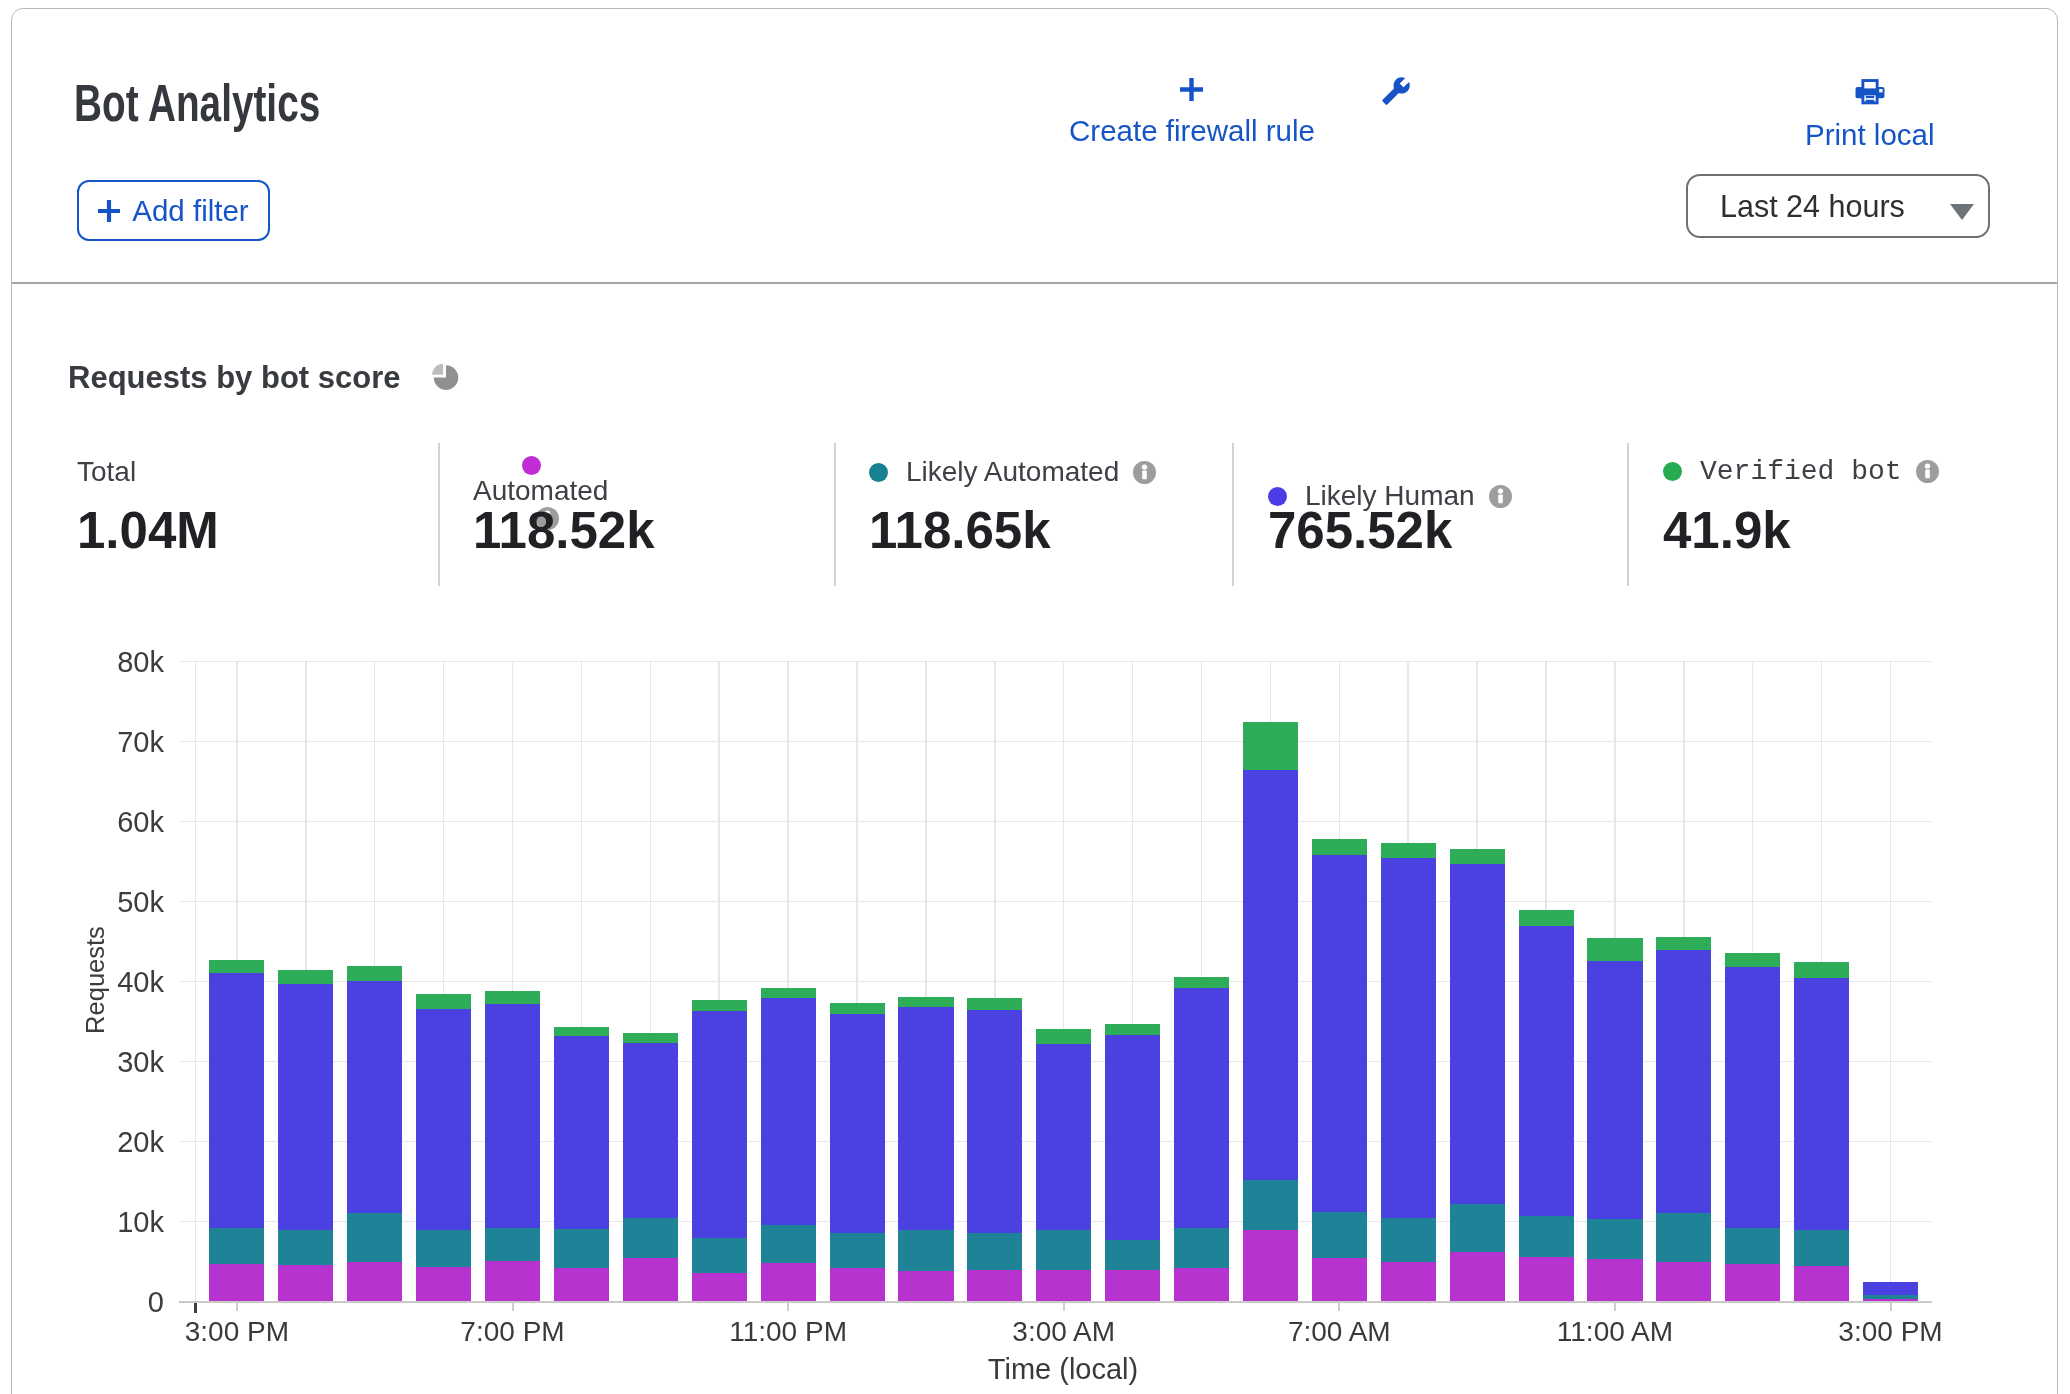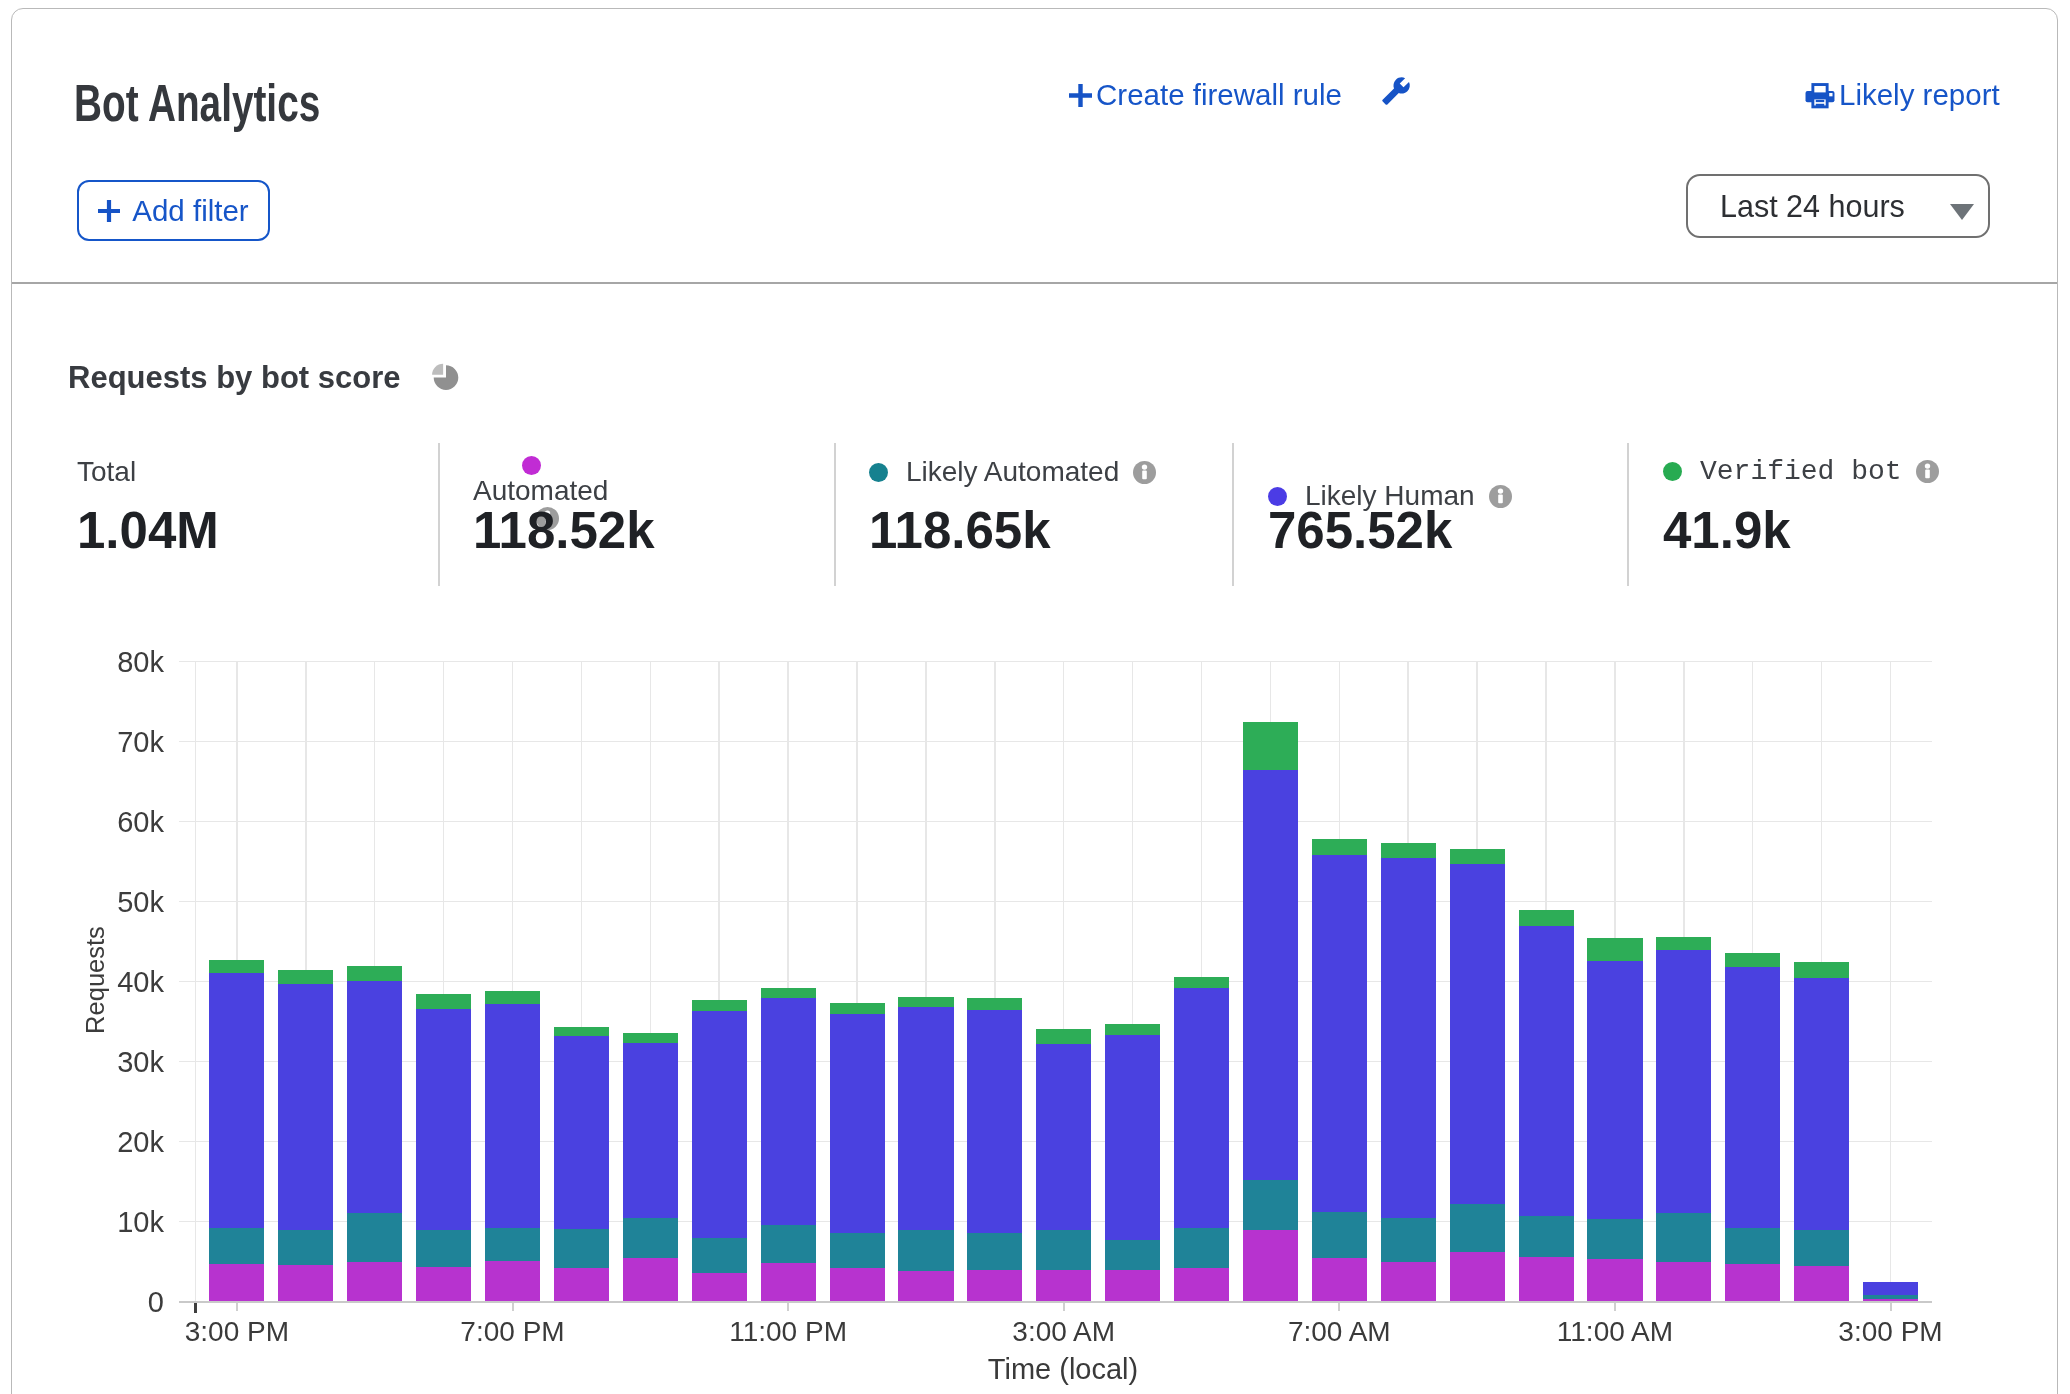--- a/index.html
+++ b/index.html
@@ -3,21 +3,21 @@
 <meta charset="utf-8">
 <style>
   * { margin:0; padding:0; box-sizing:border-box; }
   html,body { width:2070px; height:1394px; background:#fff;
     font-family:"Liberation Sans", sans-serif; position:relative; overflow:hidden; }
   .abs { position:absolute; }
   .card { position:absolute; left:11px; top:8px; width:2047px; height:1420px;
     border:1.5px solid #b9b9b9; border-radius:12px; }
   .hdivider { position:absolute; left:12px; top:282px; width:2045px; height:2px; background:#a6a6a6; }
   .title { left:74px; top:74px; font-size:51px; font-weight:bold; color:#35383d; letter-spacing:0px; transform:scaleX(0.76); transform-origin:0 0; }
-  .link { display:flex; align-items:center; color:#1655c8; font-size:29.5px; gap:4px; }
+  .link { display:flex; align-items:center; color:#1655c8; font-size:29.5px; gap:13px;flex-direction:column; }
   .btn { left:77px; top:180px; width:193px; height:61px; border:2.5px solid #1556c9; border-radius:12px;
      display:flex; align-items:center; justify-content:center; gap:12px; color:#1655c8; font-size:29.5px; }
   .select { left:1686px; top:174px; width:304px; height:64px; border:2px solid #707070; border-radius:14px;
      display:flex; align-items:center; padding-left:32px; font-size:30.5px; color:#2d2f33; }
   .caret { position:absolute; right:14px; top:28px; width:0; height:0;
      border-left:12.5px solid transparent; border-right:12.5px solid transparent; border-top:16px solid #6d7378; }
   .h2 { left:68px; top:360px; font-size:31px; font-weight:bold; color:#383b40; }
   .statlabel { font-size:28px; color:#3d4045; display:flex; align-items:center; }
   .statval { font-size:51px; font-weight:bold; color:#1f2125; letter-spacing:0px; }
   .dot { width:19px; height:19px; border-radius:50%; display:inline-block; }
@@ -44,21 +44,21 @@
 </div>
 <div class="abs link" style="left:1805px; top:78px;">
   <svg width="30" height="27" viewBox="0 0 29 26">
     <rect x="0.5" y="8.6" width="28" height="11" rx="2" fill="#1653c6"></rect>
     <rect x="7.6" y="2.4" width="13.8" height="9" fill="#fff" stroke="#1653c6" stroke-width="2.8"></rect>
     <rect x="23.4" y="10.6" width="3.2" height="3.2" fill="#fff"></rect>
     <rect x="7.6" y="15.4" width="13.8" height="8.6" fill="#fff" stroke="#1653c6" stroke-width="2.8"></rect>
     <rect x="10.4" y="17.3" width="8.2" height="2.1" fill="#1653c6"></rect>
     <rect x="10.4" y="21" width="8.2" height="2.1" fill="#1653c6"></rect>
   </svg>
-  <span>Likely report</span>
+  <span>Print local</span>
 </div>
 
 <div class="abs btn">
   <svg width="22" height="22" viewBox="0 0 23 23">
       <path d="M9.3 0 h4.4 v9.3 h9.3 v4.4 h-9.3 v9.3 h-4.4 v-9.3 h-9.3 v-4.4 h9.3 z" fill="#1653c6"></path>
     </svg>
   <span>Add filter</span>
 </div>
 <div class="abs select">Last 24 hours<span class="caret"></span></div>
 

